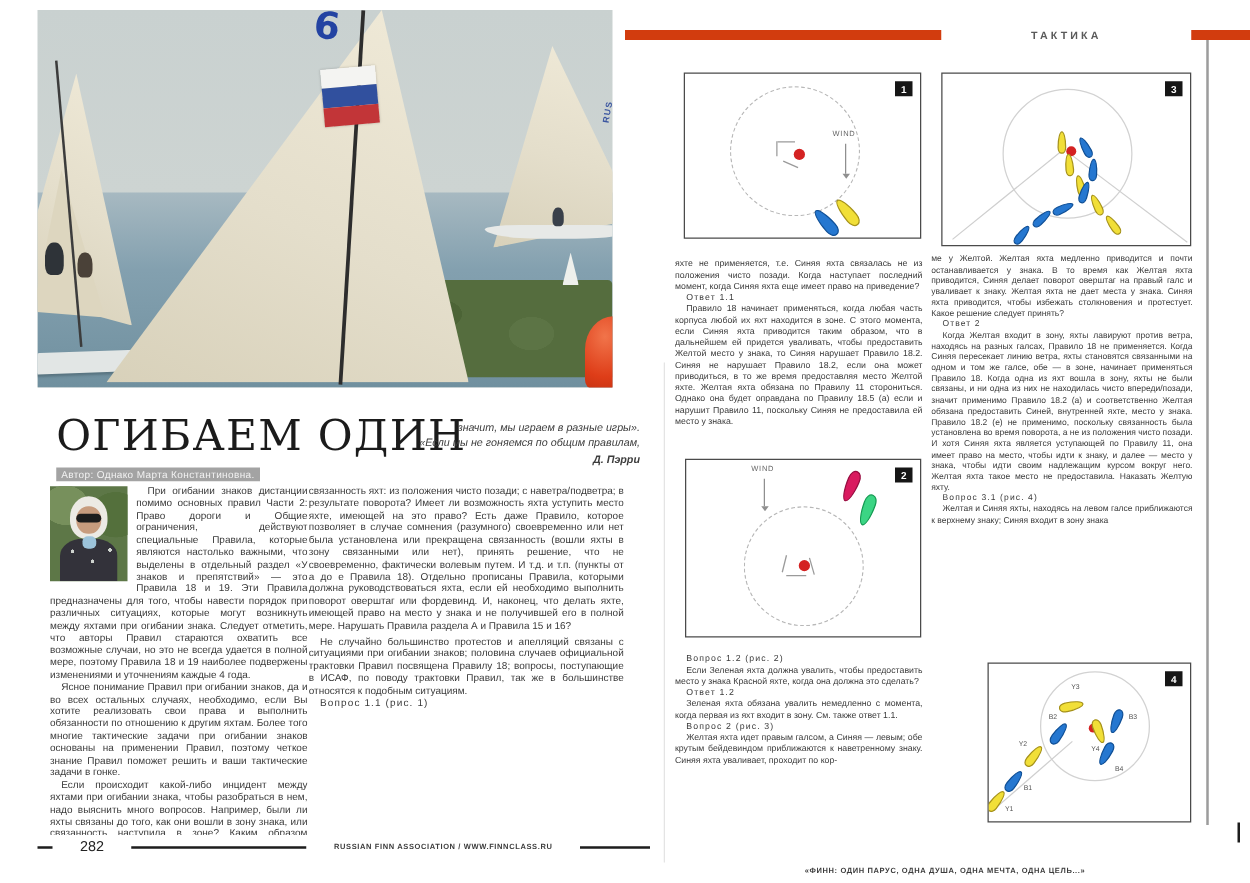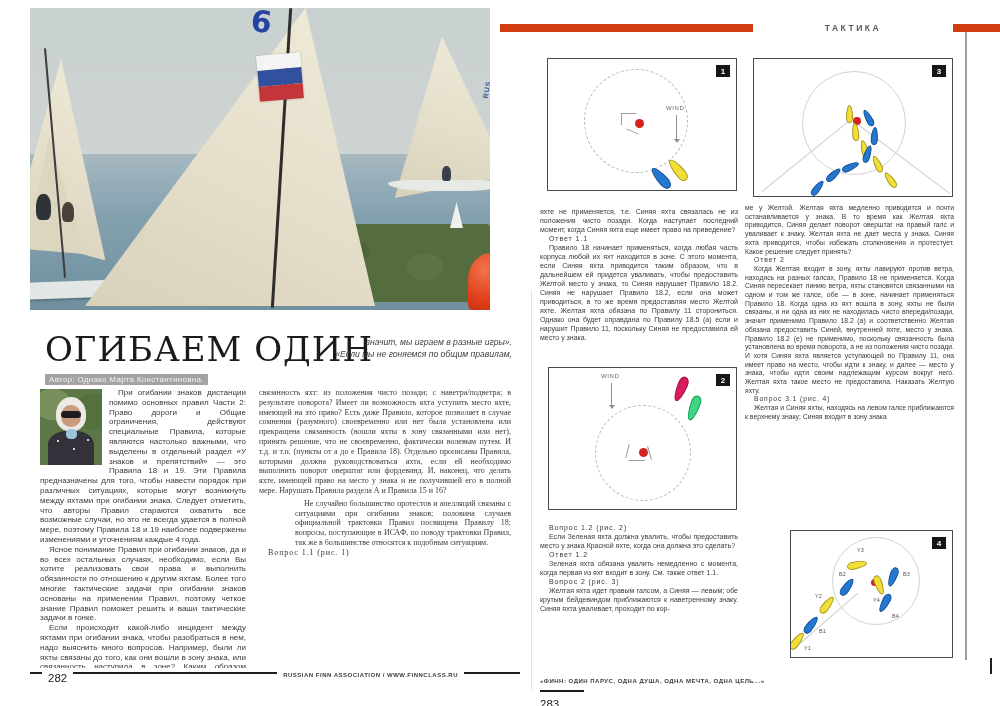--- a/index.html
+++ b/index.html
@@ -45,25 +45,25 @@
 
   
   .title { left:45px; top:329px; font-family:"DejaVu Serif", serif; font-size:34px; letter-spacing:1px; color:#1b1b1b; }
   .byline { left:45px; top:374px; background:#a3a3a3; color:#f2f2f2; font-size:8px; padding:1px 4px; letter-spacing:.3px; }
   .epigraph { left:270px; top:336px; width:242px; text-align:right; font-size:8.6px; font-style:italic; line-height:12px; color:#3d3d3d; }
   .epigraph .attr { font-weight:bold; margin-top:1px; }
 
   .bodytext { font-size:8px; line-height:9.8px; text-align:justify; overflow:hidden; }
   .bodytext p { text-indent:9px; margin:0; }
   .bodytext p.cont { text-indent:0; }
-  .bodytext p.gap { margin-top:3px;margin-left:36px; }
+  .bodytext p.gap { margin-top:3px; }
   .qh { letter-spacing:.9px; text-indent:9px; margin-top:7px; }
   .ah { letter-spacing:.9px; text-indent:9px; margin-top:1px; }
   .col1 { left:40px; top:388px; width:206px; height:280px; }
-  .col2 { left:259px; top:388px; width:252px; height:280px;font-family:Liberation Serif, serif; }
+  .col2 { left:247px; top:388px; width:252px; height:280px; }
   .author-photo { float:left; width:62px; height:76px; margin:1px 7px 2px 0; position:relative; overflow:hidden;
     background:radial-gradient(30px 26px at 20% 20%, #77905c 0 60%, transparent 61%),
                radial-gradient(34px 30px at 85% 30%, #54703c 0 60%, transparent 61%),
                #5d7747; }
   .ap-scarf { position:absolute; left:16px; top:8px; width:30px; height:34px; border-radius:50% 50% 42% 42%; background:#eceae4; }
   .ap-face { position:absolute; left:21px; top:16px; width:20px; height:22px; border-radius:48%; background:#c79c7e; }
   .ap-glasses { position:absolute; left:21px; top:22px; width:20px; height:7px; border-radius:4px; background:#1d1d1d; }
   .ap-body { position:absolute; left:8px; top:42px; width:46px; height:34px; border-radius:40% 40% 0 0;
     background:radial-gradient(3px 3px at 10px 10px,#cfd4cf 0 45%,transparent 50%),
                radial-gradient(3px 3px at 26px 18px,#cfd4cf 0 45%,transparent 50%),
@@ -72,21 +72,21 @@
   .ap-knot { position:absolute; left:26px; top:40px; width:11px; height:10px; border-radius:40%; background:#9cc3da; }
 
   
   .bar { background:#d23c0e; height:8px; top:24px; }
   .bar-l { left:500px; width:253px; }
   .bar-r { left:953px; width:47px; }
   .rubric { left:753px; top:23px; width:200px; text-align:center; font-size:8.5px; letter-spacing:2.5px; color:#5a5a5a; font-weight:bold; }
   .vrule { left:965px; top:32px; width:2px; height:628px; background:#9c9c9c; }
   .gutter { left:531px; top:290px; width:1px; height:400px; background:#e4e4e4; }
 
-  .footer { top:672px; display:flex; align-items:flex-start; gap:6px; }
+  .footer { top:672px; display:flex; align-items:center; gap:22px; }
   .footer .rule { height:2px; background:#1d1d1d; }
   .footer .pageno { font-size:11.5px; color:#222; }
   .footer .ftext { font-size:6px; font-weight:bold; letter-spacing:.5px; color:#3c3c3c; white-space:nowrap; }
   .footer-left { left:30px; width:490px; }
   .footer-right { left:540px; width:432px;flex-direction:column; }
   .endtick { left:990px; top:658px; width:2px; height:16px; background:#1d1d1d; }
 
   
   .diag { border:1px solid #4a4a4a; background:#fff; overflow:hidden; }
   .badge { position:absolute; top:6px; right:6px; width:14px; height:12px; background:#161616; color:#fff;
@@ -139,20 +139,21 @@
       </div>
     <div class="buoy"></div>
   </div>
 
   <div class="abs title">ОГИБАЕМ ОДИН</div>
   <div class="abs byline">Автор: Однако Марта Константиновна.</div>
 
   <div class="abs epigraph">
     <div>значит, мы играем в разные игры».</div>
     <div>«Если мы не гоняемся по общим правилам,</div>
+    <div class="attr">Д. Пэрри</div>
   </div>
 
   <div class="abs bodytext col1">
     <div class="author-photo">
       <div class="ap-scarf"></div>
       <div class="ap-face"></div>
       <div class="ap-glasses"></div>
       <div class="ap-body"></div>
       <div class="ap-knot"></div>
     </div>

